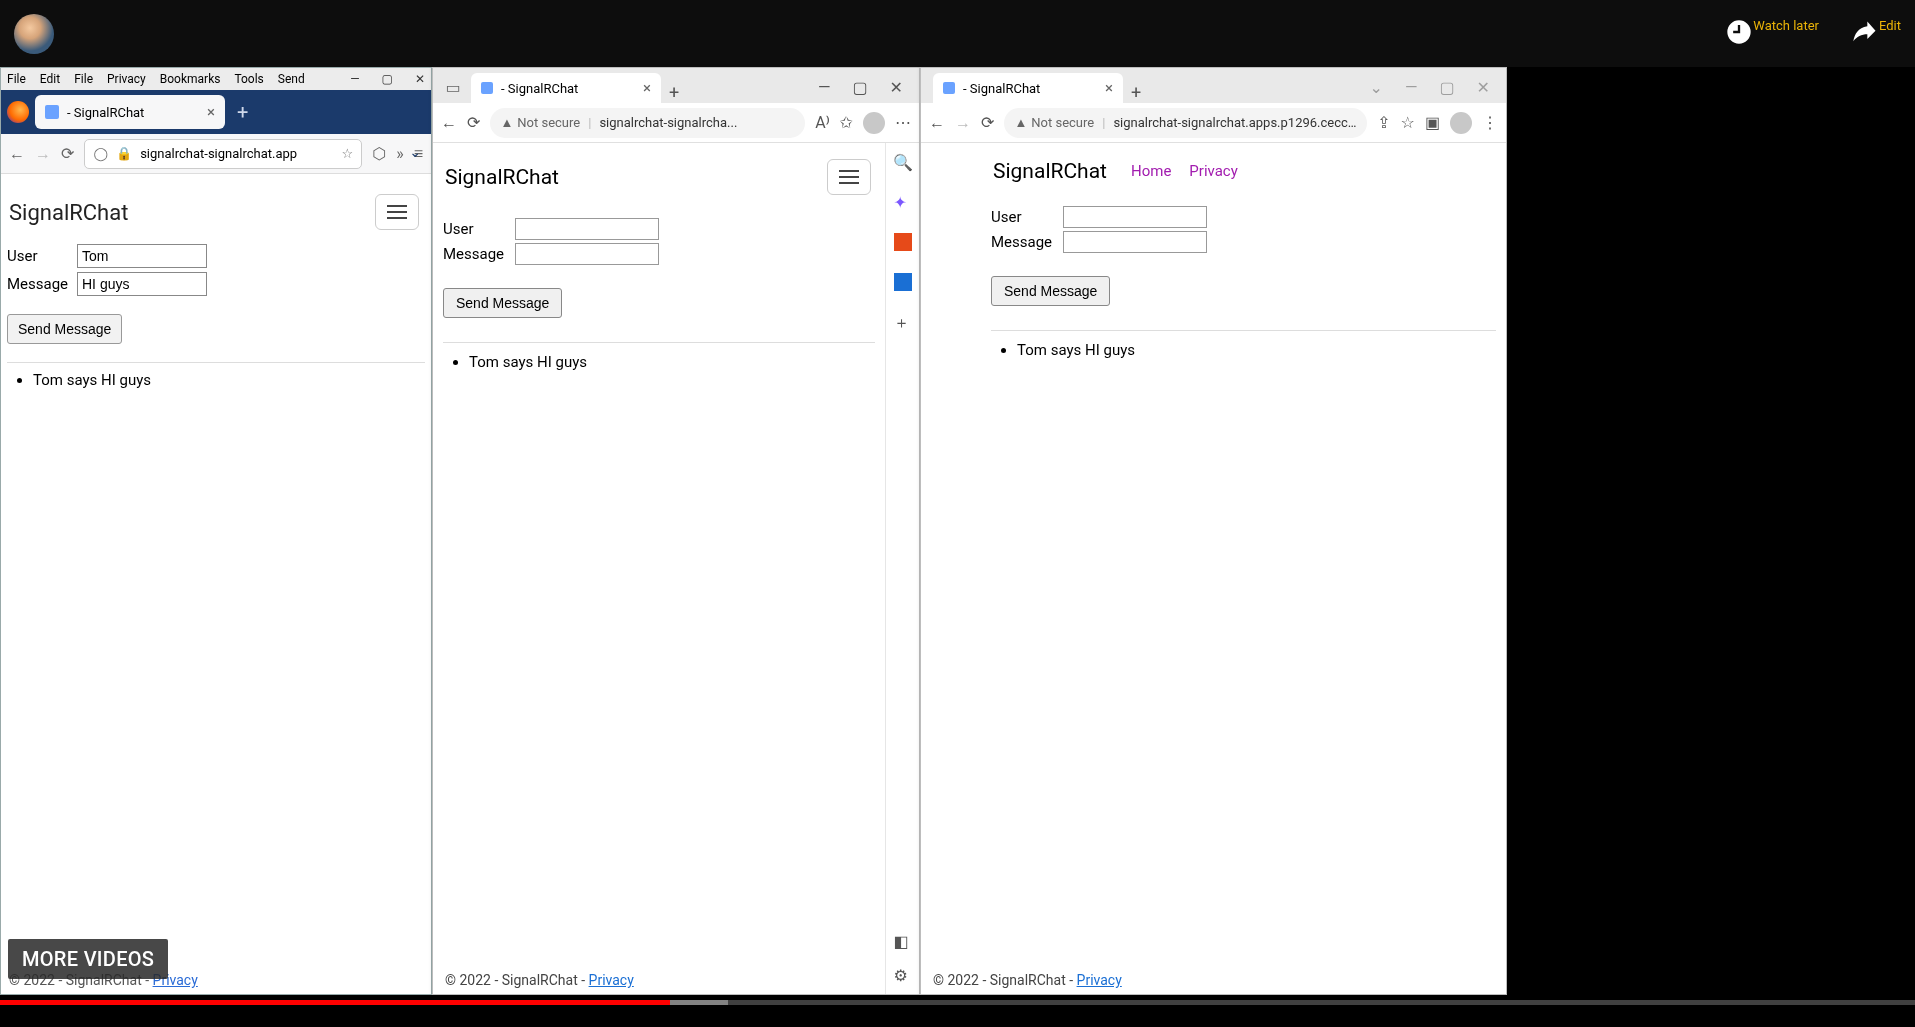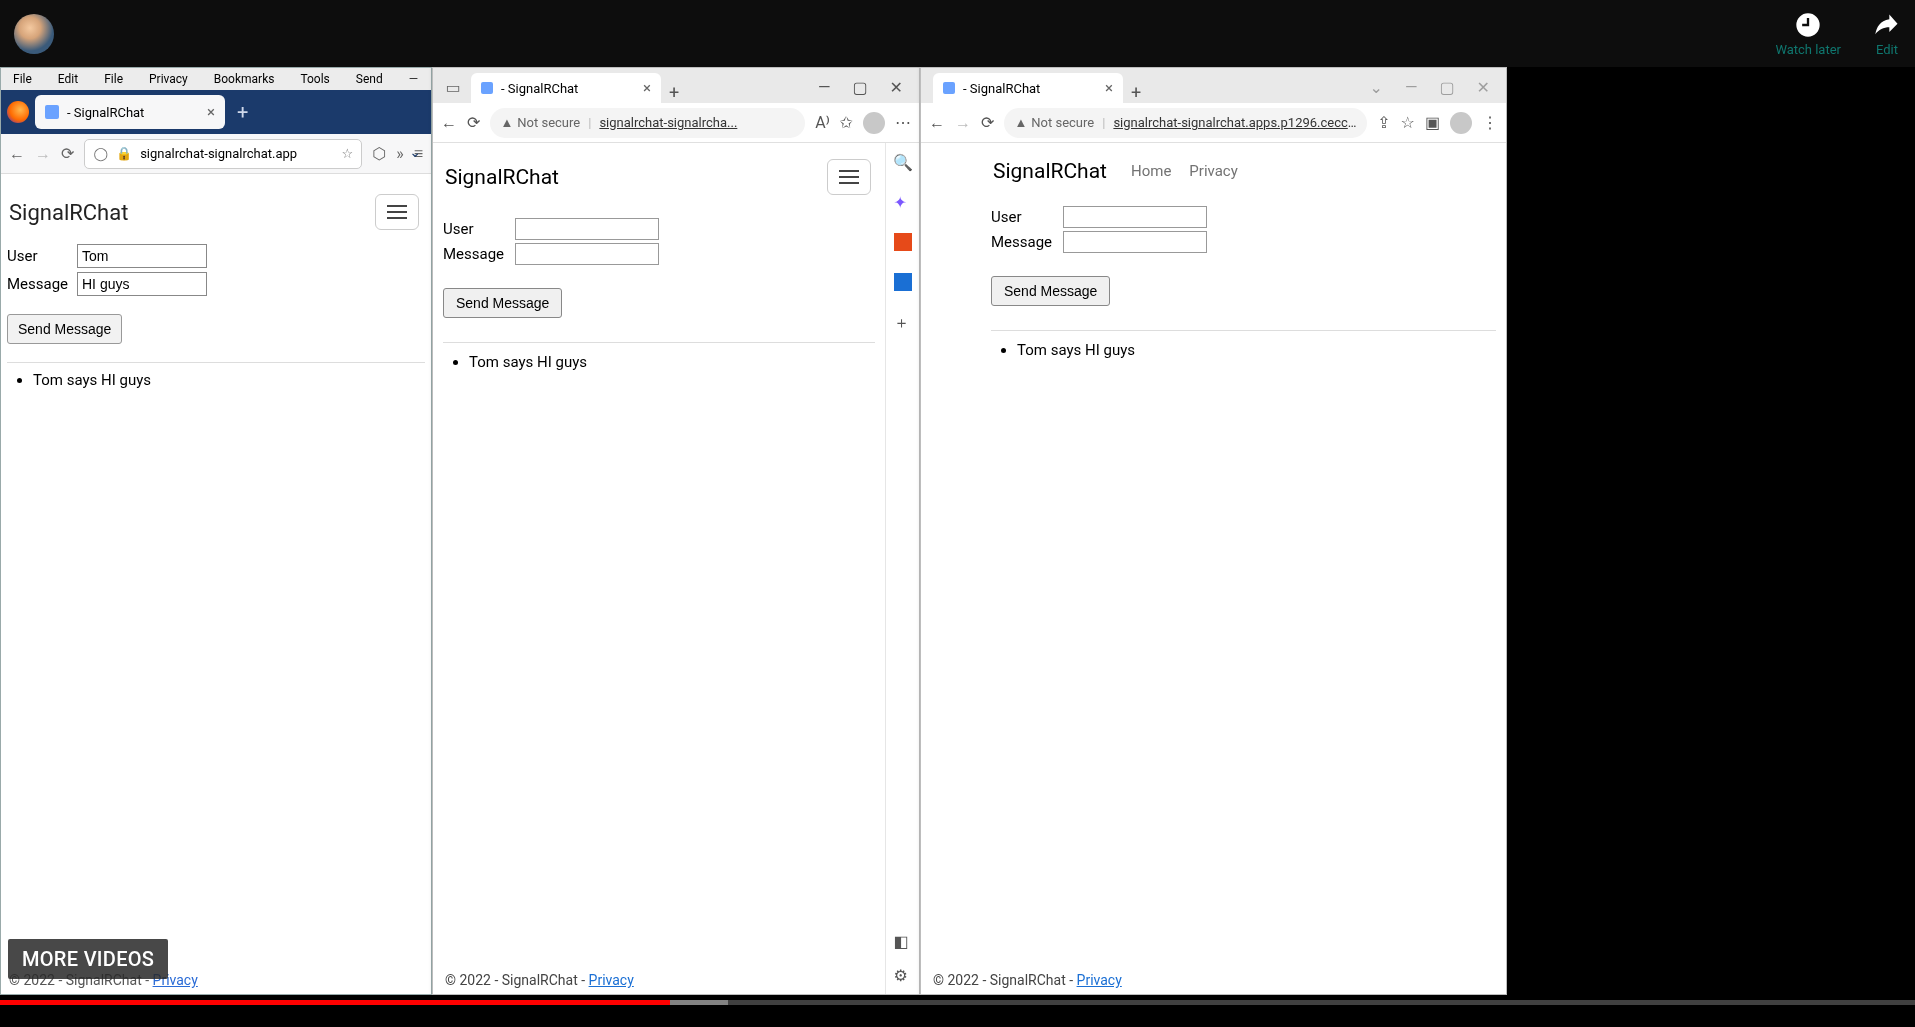--- a/index.html
+++ b/index.html
@@ -16,37 +16,37 @@
   background: #0d0d0d; display: flex; align-items: center;
   padding: 0 14px; color: #fff;
 }
 .avatar {
   width: 40px; height: 40px; border-radius: 50%;
   background: radial-gradient(circle at 40% 35%, #f4c9a0 0%, #d6a47a 30%, #3a5a7a 65%);
   margin-right: 16px;
 }
 .video-title { font-size: 24px; font-weight: 500; letter-spacing: 0.2px; }
 .video-actions { margin-left: auto; display: flex; gap: 32px; }
-.video-action { display: flex; flex-direction: column; align-items: center; color: #0f766e; font-size: 13px; cursor: pointer; }
+.video-action { display: flex; flex-direction: row; color: #eab308; font-size: 13px; cursor: pointer; }
 .video-action svg { width: 28px; height: 28px; fill: #fff; margin-bottom: 3px; }
 
 .desktop {
   position: absolute; top: 67px; left: 0; right: 0; bottom: 0;
   background: #000;
 }
 
 
 .firefox {
   position: absolute; top: 0; left: 0; width: 432px; bottom: 32px;
   background: #fff; border: 1px solid #9aa;
   display: flex; flex-direction: column;
 }
 .ff-menubar {
   height: 22px; background: #ececec; display: flex; align-items: center;
-  padding: 0 12px; font-size: 12px; gap: 26px;
+  padding: 0 6px; font-size: 12px; gap: 14px;
 }
 .ff-menubar span { cursor: default; }
 .ff-winbtns { margin-left: auto; display: flex; gap: 22px; color: #333; }
 .ff-tabbar {
   height: 44px; background: #1b3a6b; display: flex; align-items: center;
   padding: 0 6px; gap: 6px;
 }
 .ff-logo {
   width: 22px; height: 22px; border-radius: 50%;
   background: radial-gradient(circle at 60% 40%, #ffb84d, #ff6a00 55%, #5722c5);
@@ -131,21 +131,21 @@
   display: flex; align-items: center; padding: 0 8px; gap: 10px;
 }
 .edge-toolbar .nav { color: #555; cursor: pointer; }
 .edge-url {
   flex: 1; height: 30px; background: #f4f4f4; border-radius: 16px;
   display: flex; align-items: center; padding: 0 10px; gap: 8px; font-size: 13px; color: #333;
   overflow: hidden; white-space: nowrap;
 }
 .edge-url .warn { color: #666; display:flex; align-items:center; gap:4px; }
 .edge-url .sep { color: #bbb; }
-.edge-url .addr { flex:1; overflow:hidden; text-overflow:ellipsis;text-decoration:underline; }
+.edge-url .addr { flex:1; overflow:hidden; text-overflow:ellipsis; }
 .edge-toolbar .ico { color: #555; cursor: pointer; }
 .edge-toolbar .avatar-sm { width: 22px; height: 22px; border-radius: 50%; background: #c8c8c8; }
 .edge-body { flex: 1; display: flex; }
 .edge-main { flex: 1; padding: 12px 10px; position: relative; }
 .edge-sidebar {
   width: 34px; border-left: 1px solid #e6e6e6; display: flex; flex-direction: column;
   align-items: center; padding-top: 10px; gap: 22px;
 }
 .edge-sidebar .sbico { width: 18px; height: 18px; cursor: pointer; }
 .sb-search { color: #2a6bd6; }
@@ -154,21 +154,21 @@
 .sb-outlook { background: #1a6fd4; }
 .sb-plus { color: #555; }
 .sb-settings { color: #555; position:absolute; bottom: 10px; }
 .sb-split { color:#555; position:absolute; bottom: 44px;}
 
 .edge-chat-header {
   display: flex; align-items: center; justify-content: space-between;
   padding: 4px 4px 20px 2px;
 }
 .edge-chat-header .brand { font-size: 21px; }
-.edge-navlinks { display: flex; gap: 18px; font-size: 15px; color: #737373; }
+.edge-navlinks { display: flex; gap: 18px; font-size: 15px; color: #a21caf; }
 .edge-navlinks span { cursor: pointer; }
 .edge-form-row { display: flex; align-items: center; margin: 3px 0; }
 .edge-form-row label { width: 72px; font-size: 15px; }
 .edge-form-row input {
   width: 144px; height: 22px; border: 1px solid #999; padding: 0 4px; font-size: 14px;
 }
 .edge-send {
   margin-top: 20px; padding: 6px 12px; font-size: 14px;
   background: #f0f0f0; border: 1px solid #888; border-radius: 3px; cursor: pointer;
 }

